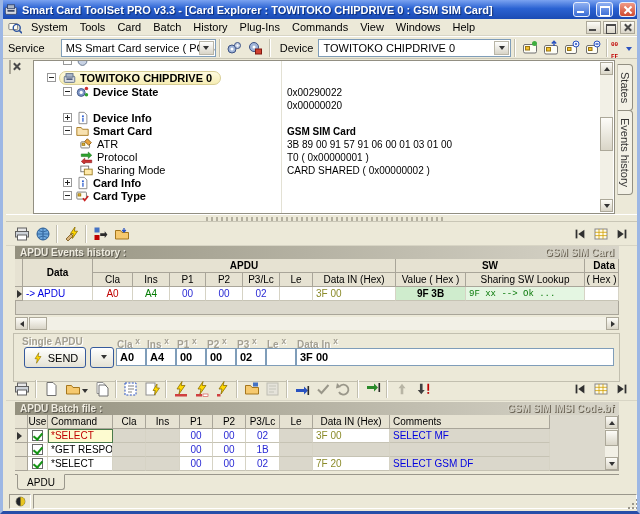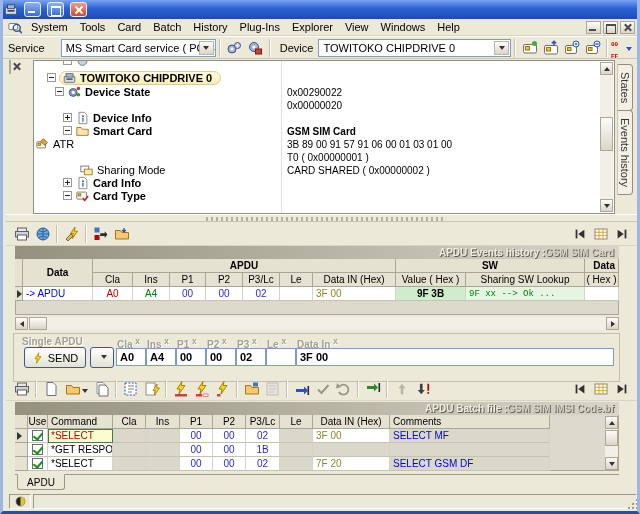--- a/index.html
+++ b/index.html
@@ -49,21 +49,21 @@
 .a-up{width:0;height:0;border:3px solid transparent;border-bottom:4px solid #333;margin-bottom:3px}
 .a-dn{width:0;height:0;border:3px solid transparent;border-top:4px solid #333;margin-top:3px}
 .a-lf{width:0;height:0;border:3px solid transparent;border-right:4px solid #333;margin-right:3px}
 .a-rt{width:0;height:0;border:3px solid transparent;border-left:4px solid #333;margin-left:3px}
 
 .vtab{position:absolute;writing-mode:vertical-rl;padding:7px 1px;background:#f3f1e6;border:1px solid #928f82;border-left:1px solid #c9c6b6;border-radius:0 4px 4px 0;font-size:11px;color:#333}
 
 .split{position:absolute;left:3px;top:214px;width:631px;height:8px;background:#ece9d8;border-top:1px solid #fff;border-bottom:1px solid #c9c6b6}
 .grip{position:absolute;left:200px;top:2px;width:240px;height:4px;background:repeating-linear-gradient(90deg,#b4b0a0 0 2px,transparent 2px 5px)}
 
-.hbar{position:absolute;height:13px;background:linear-gradient(90deg,#94917f,#d8d5c9);display:flex;justify-content:flex-end;align-items:center;padding:0 5px}
+.hbar{position:absolute;height:13px;background:linear-gradient(90deg,#94917f,#d8d5c9);display:flex;justify-content:space-between;align-items:center;padding:0 5px}
 .hbar .hl-t{color:#efece0;text-shadow:1px 1px 0 #5c594e;font-size:10px;font-weight:bold}
 .hbar .hr-t{color:#d3d0c4;text-shadow:1px 1px 0 #6b6455;font-size:10px;font-weight:bold}
 
 .hc{background:#e6e2d2;border-right:1px solid #a9a599;border-bottom:1px solid #a9a599;display:flex;align-items:center;justify-content:center;font-size:10px;overflow:hidden;white-space:nowrap}
 .dc{background:#fff;border-right:1px solid #d6d3c5;border-bottom:1px solid #c6c3b4;display:flex;align-items:center;padding:0 3px;font-size:10px;overflow:hidden;white-space:nowrap;height:14px}
 .dc.c{justify-content:center;padding:0}
 .dc.gray{background:#dad7cb}
 .mk{background:#e6e2d2;border-right:1px solid #a9a599;border-bottom:1px solid #a9a599;position:relative}
 .mk.on::after{content:"";position:absolute;left:2px;top:3px;border-left:5px solid #333;border-top:4px solid transparent;border-bottom:4px solid transparent}
 .t-red{color:#c00000}.t-grn{color:#007a00}.t-blu{color:#2a2ad4}.t-olv{color:#8b8b2a}.t-link{color:#0000e0}
@@ -98,41 +98,42 @@
 
   
   <div class="titlebar">
     <span>
         <svg width="14" height="14" viewBox="0 0 16 16">
           <rect x="1.5" y="5" width="13" height="8" rx="1.5" fill="#d7dbe2" stroke="#33456e"></rect>
           <rect x="4" y="2" width="8" height="4.5" fill="#aab6c8" stroke="#33456e"></rect>
           <rect x="4" y="8" width="8" height="2" fill="#39486b"></rect>
         </svg>
       </span>
+    <span class="title-text">Smart Card ToolSet PRO  v3.3 - [Card Explorer : TOWITOKO CHIPDRIVE 0 : GSM SIM Card]</span>
     <span class="wbtn g-min"></span>
     <span class="wbtn g-max"></span>
     <span class="wbtn close g-close"></span>
   </div>
 
   
   <div class="menubar">
     <span style="margin:0 3px">
         <svg width="14" height="14" viewBox="0 0 16 16">
           <rect x="1" y="4" width="10" height="7" rx="1" fill="#fdfdf5" stroke="#707070"></rect>
           <circle cx="10" cy="9" r="4" fill="none" stroke="#2a52a0" stroke-width="1.6"></circle>
           <path d="M13,12 L16,15" stroke="#2a52a0" stroke-width="2"></path>
         </svg>
       </span>
     <span class="mi">System</span>
     <span class="mi">Tools</span>
     <span class="mi">Card</span>
     <span class="mi">Batch</span>
     <span class="mi">History</span>
     <span class="mi">Plug-Ins</span>
-    <span class="mi">Explorer</span>
+    <span class="mi">Commands</span>
     <span class="mi">View</span>
     <span class="mi">Windows</span>
     <span class="mi">Help</span>
     <span style="flex:1"></span>
     <span class="mdibtn m-min"></span>
     <span class="mdibtn m-max"></span>
     <span class="mdibtn m-close"></span>
   </div>
 
   
@@ -232,21 +233,21 @@
             <svg width="15" height="14" viewBox="0 0 16 16">
               <rect x="2" y="6" width="12" height="7" rx="1" fill="#d7dbe2" stroke="#5a6b85"></rect>
               <rect x="4" y="3" width="8" height="4" fill="#aab6c8" stroke="#5a6b85"></rect>
               <rect x="4.5" y="8.5" width="7" height="1.6" fill="#39486b"></rect>
             </svg>
           </span>
         <span class="tlabel b">TOWITOKO CHIPDRIVE 0</span>
       </span>
     </div>
 
-    <div class="trow" style="top:24px;padding-left:20px">
+    <div class="trow" style="top:24px;padding-left:28px">
       <span class="exp"></span>
       <span class="ticon">
           <svg width="15" height="14" viewBox="0 0 16 16">
             <circle cx="6.5" cy="8.5" r="4.5" fill="#7f96c6" stroke="#3c5284"></circle>
             <circle cx="6.5" cy="8.5" r="1.8" fill="#fff"></circle>
             <circle cx="12.5" cy="4" r="2" fill="#d03030"></circle>
             <circle cx="12.5" cy="11" r="2" fill="#2fa02f"></circle>
           </svg>
         </span>
       <span class="tlabel b">Device State</span>
@@ -271,32 +272,41 @@
           <svg width="15" height="14" viewBox="0 0 16 16">
             <path d="M4,1.5 h6 l3,3 v10 h-9 z" fill="#fff" stroke="#808080"></path>
             <circle cx="8.5" cy="6" r="1.1" fill="#2255cc"></circle>
             <rect x="7.8" y="7.8" width="1.4" height="4.5" fill="#2255cc"></rect>
           </svg>
         </span>
       <span class="tlabel b">Device Info</span>
     </div>
     <span class="tval b" style="top:65px">GSM SIM Card</span>
 
-    <div class="trow" style="top:76px;">
+    <div class="trow" style="top:76px;padding-left:44px">
       <span class="ticon">
           <svg width="15" height="14" viewBox="0 0 16 16">
             <rect x="1.5" y="5.5" width="10" height="7" rx="1" fill="#fdfdf5" stroke="#707070"></rect>
             <rect x="3" y="7" width="3" height="2.5" fill="#f2c230" stroke="#9a7410"></rect>
             <path d="M9,2 l4.5,4.5 -3,3 -4.5,-4.5 z" fill="#e8a33d" stroke="#8a5a10"></path>
           </svg>
         </span>
       <span class="tlabel">ATR</span>
     </div>
     <span class="tval" style="top:78px">3B 89 00 91 57 91 06 00 01 03 01 00</span>
 
+    <div class="trow" style="top:89px;padding-left:44px">
+      <span class="ticon">
+          <svg width="15" height="14" viewBox="0 0 16 16">
+            <path d="M2,4.5 h8 v-2.2 l4,3.7 -4,3.7 v-2.2 h-8 z" fill="#2da32d" stroke="#1a6e1a" stroke-width="0.6"></path>
+            <path d="M14,11.5 h-8 v-2.2 l-4,3.7 4,3.7 v-2.2 h8 z" fill="#cc3333" stroke="#7a1a1a" stroke-width="0.6"></path>
+          </svg>
+        </span>
+      <span class="tlabel">Protocol</span>
+    </div>
     <span class="tval" style="top:91px">T0   ( 0x00000001 )</span>
 
     <div class="trow" style="top:102px;padding-left:44px">
       <span class="ticon">
           <svg width="15" height="14" viewBox="0 0 16 16">
             <rect x="1.5" y="3.5" width="9" height="6.5" fill="#fff" stroke="#707070"></rect>
             <rect x="5.5" y="7" width="9" height="6.5" fill="#ffe9a8" stroke="#997a20"></rect>
           </svg>
         </span>
       <span class="tlabel">Sharing Mode</span>

